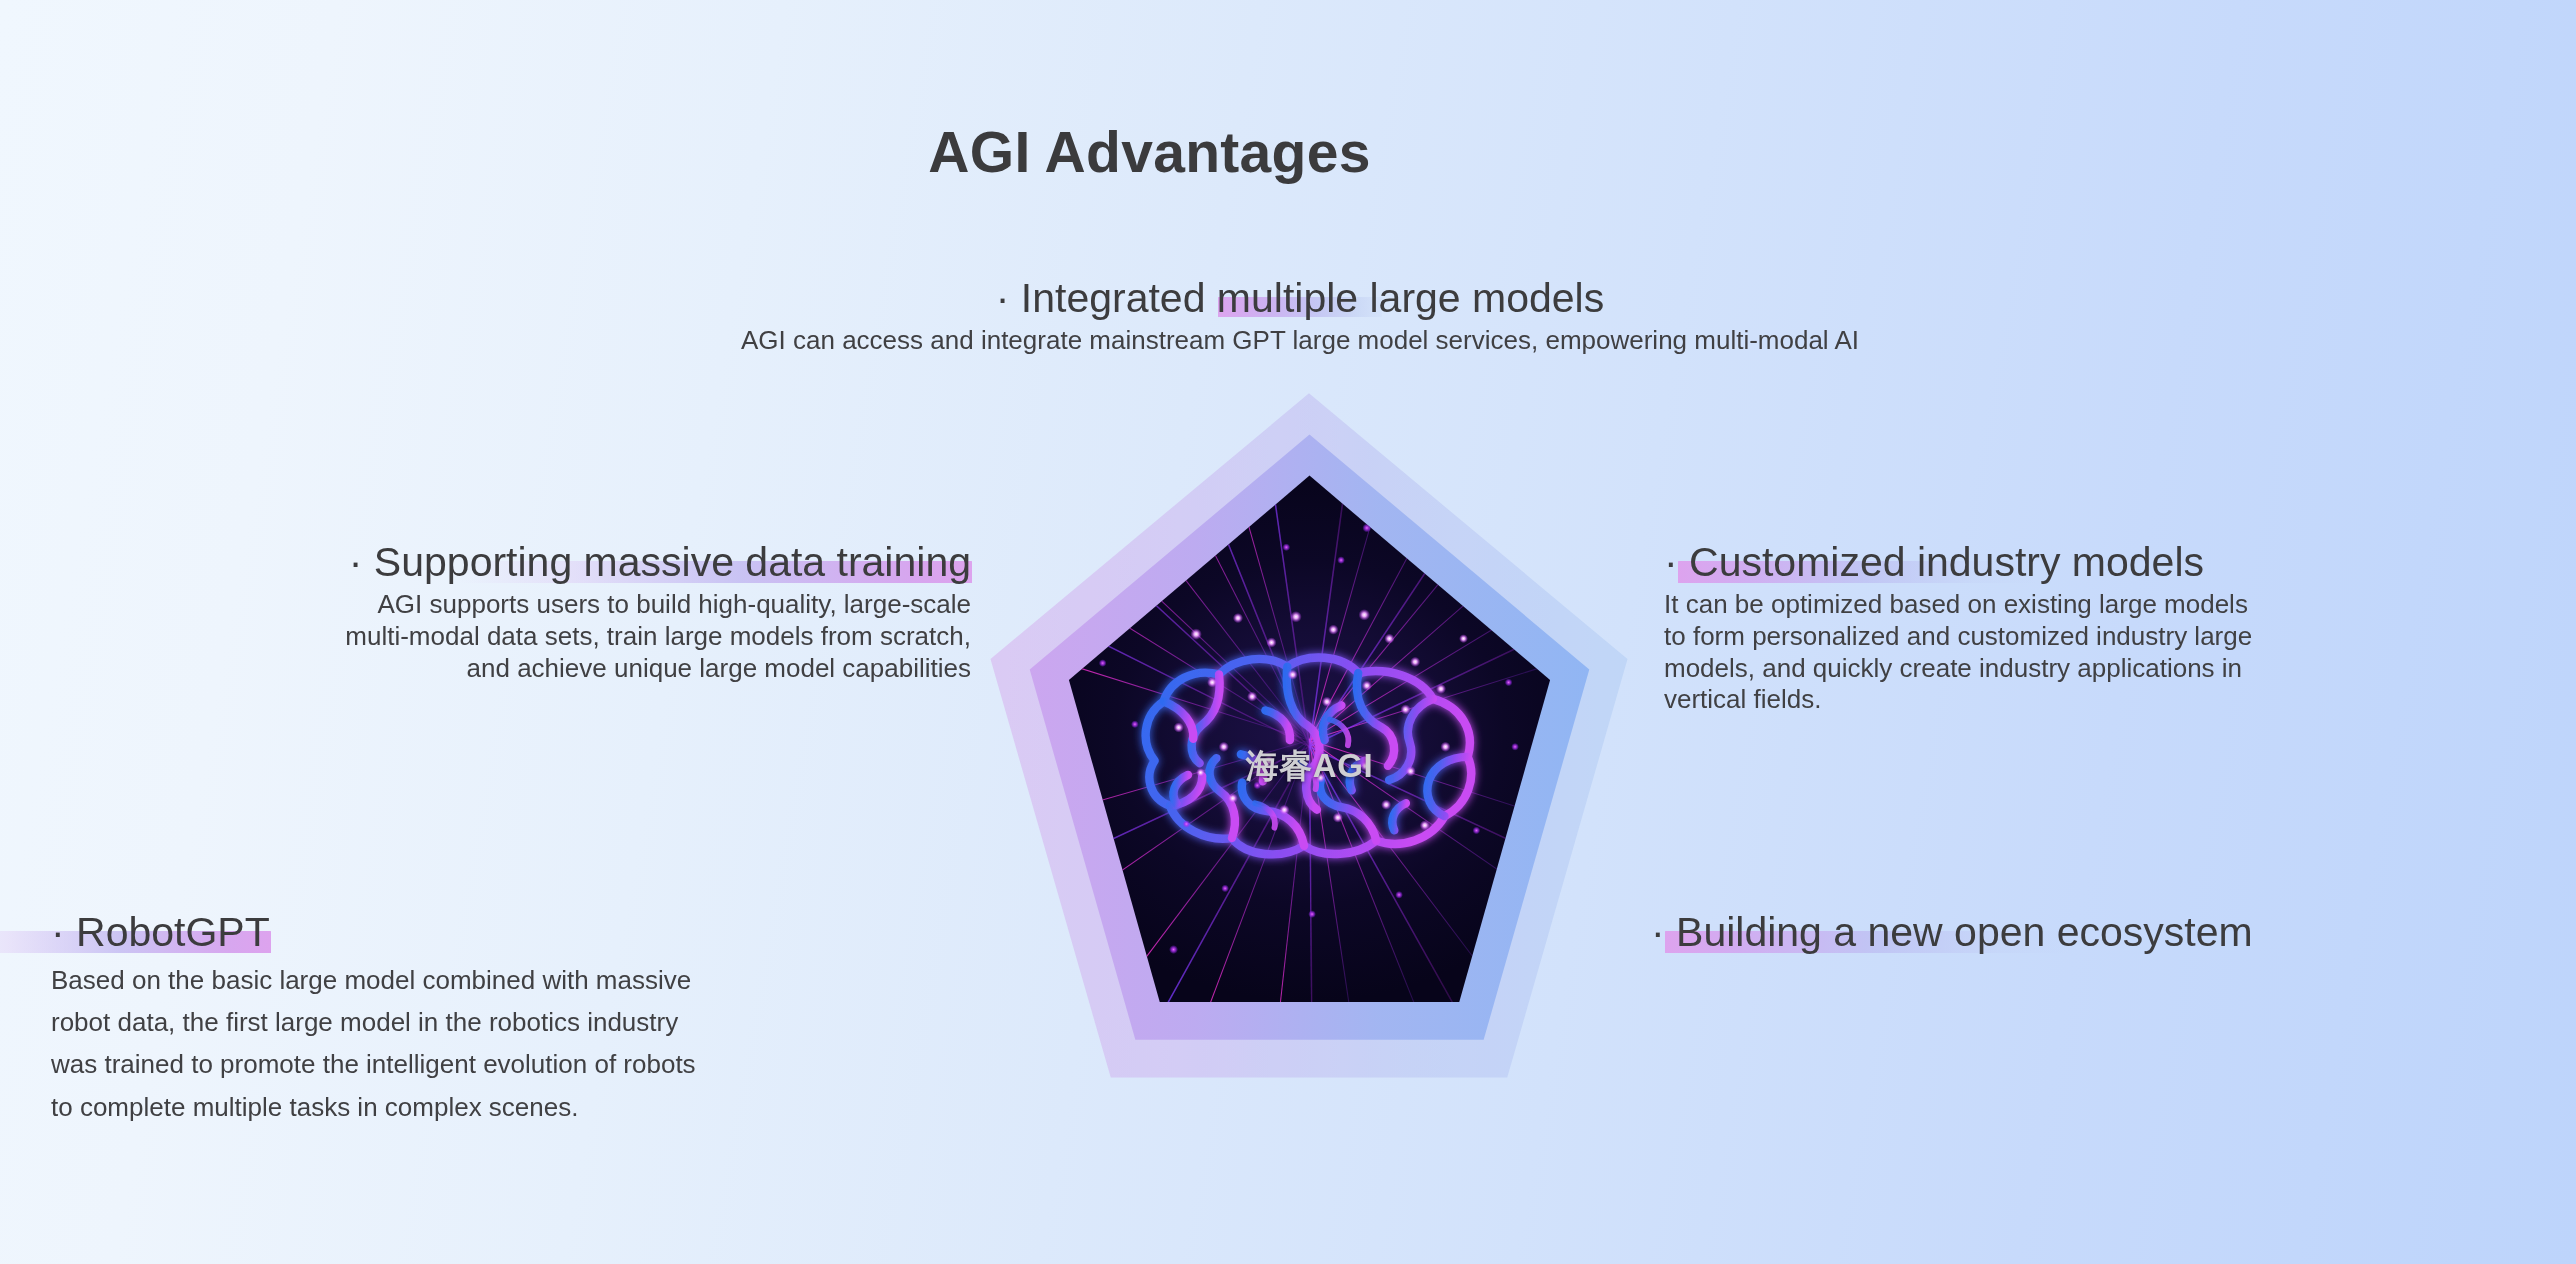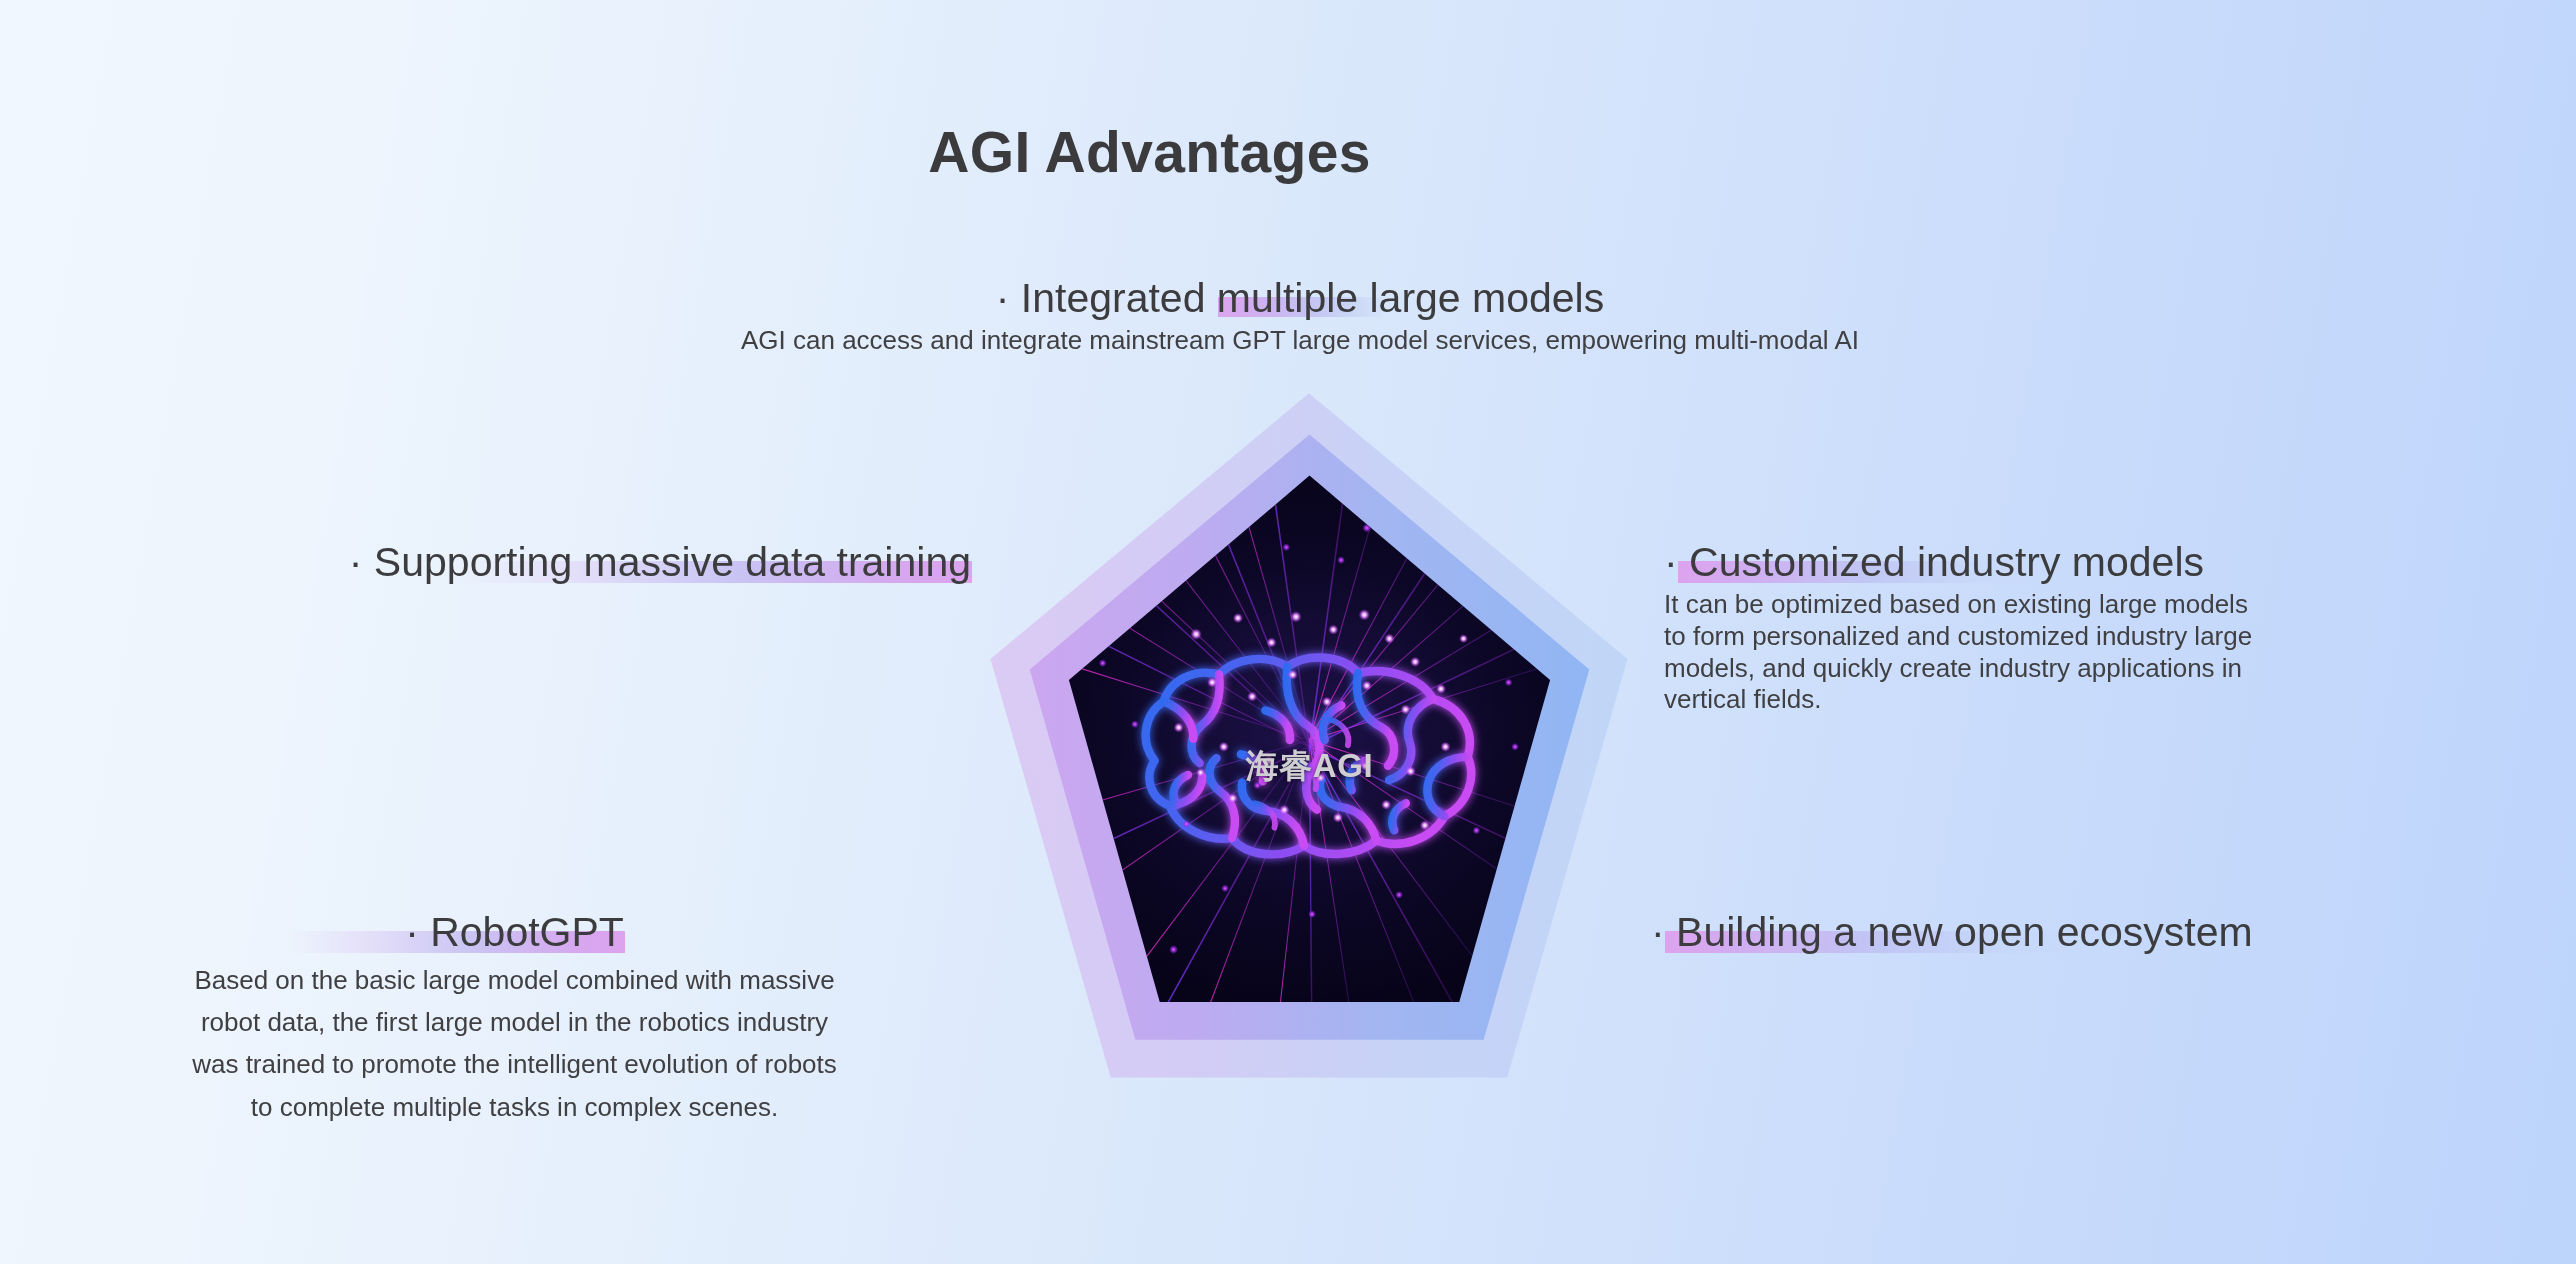--- a/index.html
+++ b/index.html
@@ -37,21 +37,21 @@
 
   
   #sec-top{left:0;top:277px;width:2576px;text-align:center;}
   #sec-top .head{font-size:41px;}
   #sec-top .hl{left:222px;right:222px;bottom:2.6px;height:20.6px;}
   #sec-top .body-txt{margin-top:5px;font-size:26px;}
 
   #sec-left-top{left:45px;top:541px;width:914px;text-align:right;}
   #sec-left-top .hl{left:109px;right:-1.3px;}
 
-  #sec-left-bot{left:39px;top:911px;width:927px;text-align:center;}
+  #sec-left-bot{left:39px;top:911px;width:927px;text-align:left;}
   #sec-left-bot .hl{left:-116px;right:-1.3px;}
 
   #sec-right-top{left:1652px;top:541px;width:889px;text-align:left;}
   #sec-right-top .hl{left:14px;right:167px;}
 
   #sec-right-bot{left:1639px;top:911px;width:902px;text-align:left;}
   #sec-right-bot .hl{left:14px;right:180px;}
 
   
   #penta-wrap{position:absolute;left:984px;top:386px;width:650px;height:728px;}
@@ -271,20 +271,23 @@
     <span class="htxt">· Integrated multiple large models</span>
   </div>
   <div class="body-txt">AGI can access and integrate mainstream GPT large model services, empowering multi-modal AI</div>
 </div>
 
 <div class="block" id="sec-left-top">
   <div class="head">
     <span class="hl l2r"></span>
     <span class="htxt">· Supporting massive data training</span>
   </div>
+  <div class="body-txt">AGI supports users to build high-quality, large-scale
+multi-modal data sets, train large models from scratch,
+and achieve unique large model capabilities</div>
 </div>
 
 <div class="block" id="sec-left-bot">
   <div class="head">
     <span class="hl l2r"></span>
     <span class="htxt">· RobotGPT</span>
   </div>
   <div class="body-txt loose">Based on the basic large model combined with massive
 robot data, the first large model in the robotics industry
 was trained to promote the intelligent evolution of robots

